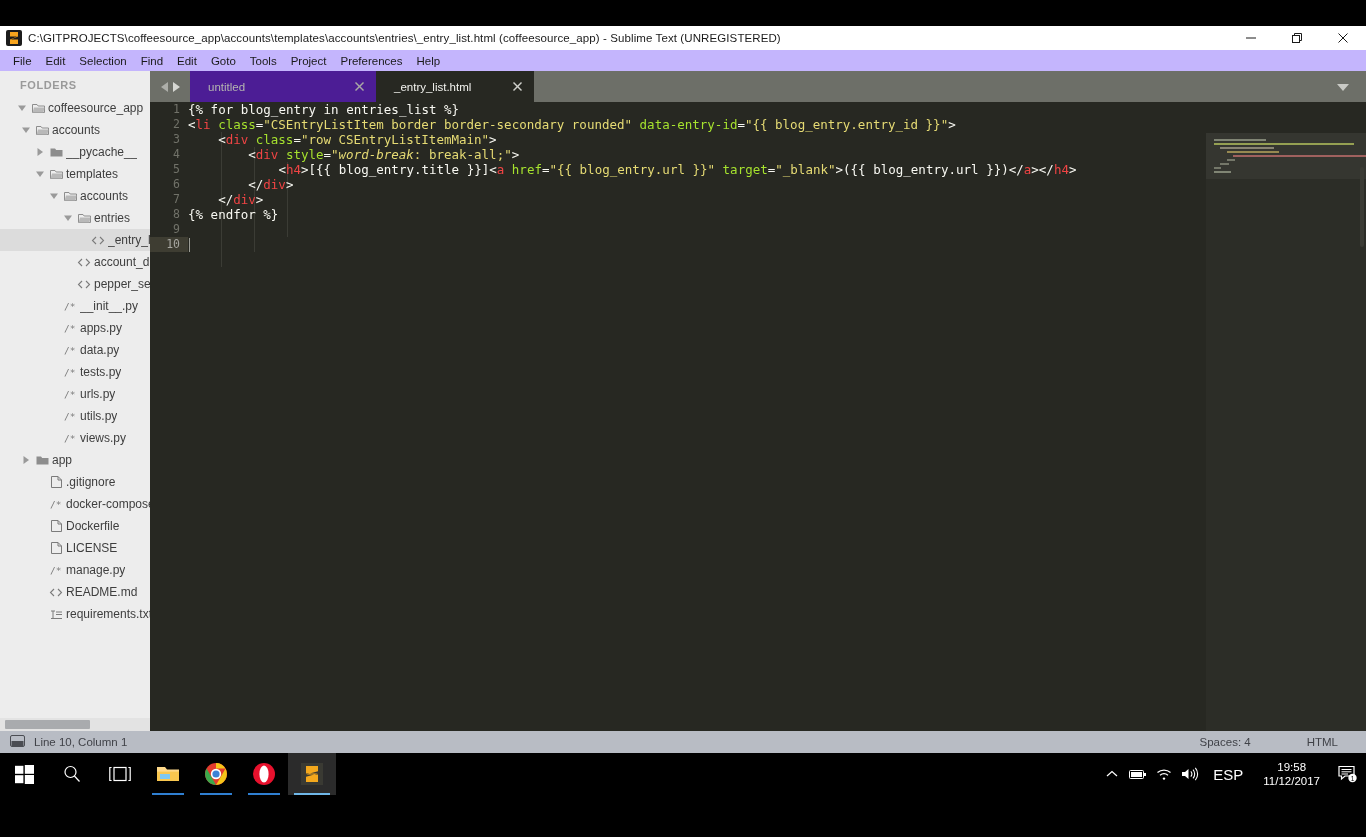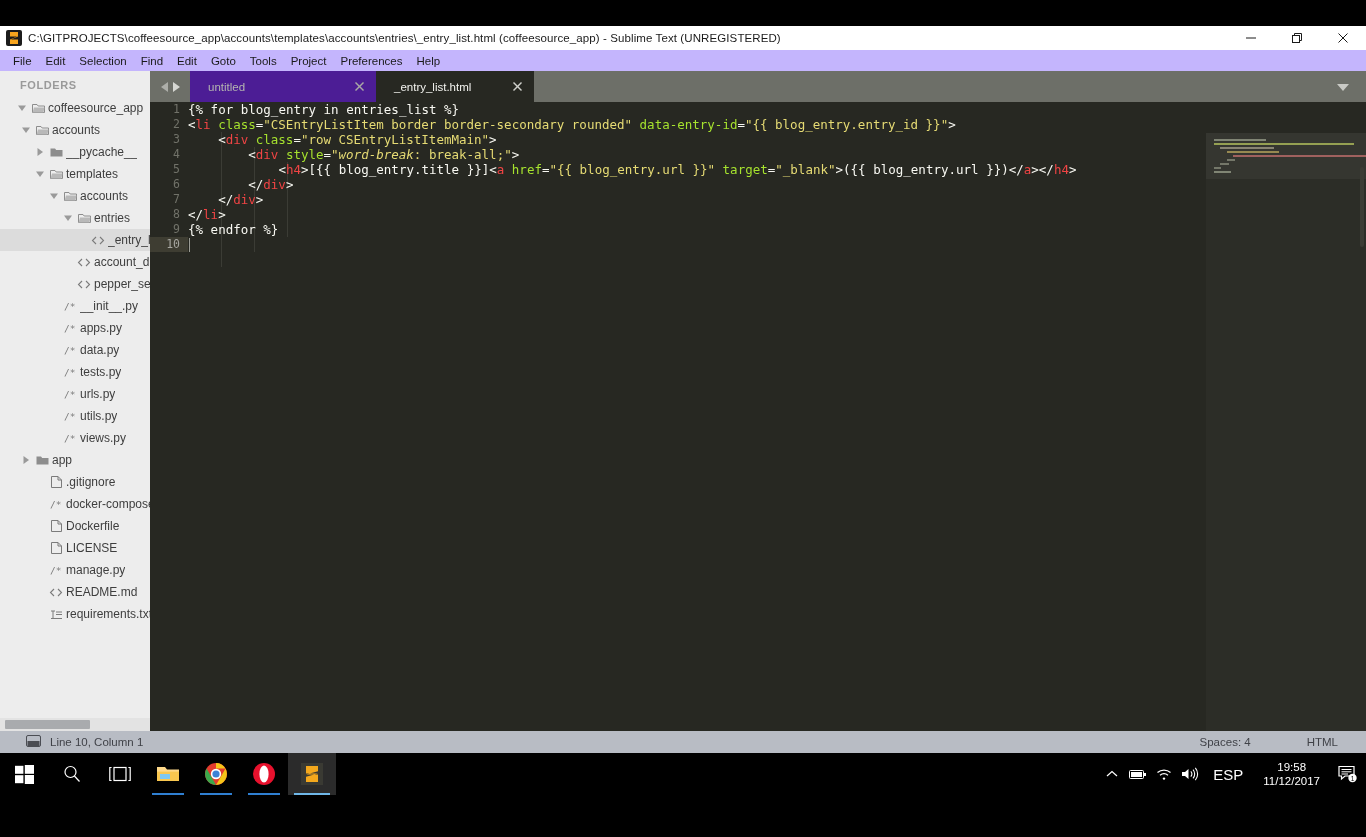--- a/index.html
+++ b/index.html
@@ -169,21 +169,21 @@
     background: #3b3c35; border-radius: 2px;
   }
 
   
   .statusbar {
     position: absolute; left: 0; top: 705px; width: 1366px; height: 22px;
     background: #b8bcc4;
     display: flex; align-items: center;
     font-size: 11.5px; color: #404248;
   }
-  .status-left { display: flex; align-items: center; padding-left: 26px; gap: 9px; }
+  .status-left { display: flex; align-items: center; padding-left: 10px; gap: 9px; }
   .status-right { position: absolute; right: 0; top: 0; height: 22px; display: flex; align-items: center; }
   .status-right .si { padding: 0 28px; }
 
   
   .taskbar {
     position: absolute; left: 0; top: 727px; width: 1366px; height: 110px;
     background: #000000;
   }
   .tb-items { position: absolute; left: 0; top: 0; height: 42px; display: flex; align-items: center; }
   .tb-btn {
@@ -579,21 +579,20 @@
       <div class="indent-guide" style="left:137px; top:60px; height:75px;"></div>
 
       <div class="code-lines" id="code-root">
           <div class="cl"><span class="s-txt">{</span><span class="s-txt">%</span><span class="s-txt"> </span><span class="s-txt">f</span><span class="s-txt">o</span><span class="s-txt">r</span><span class="s-txt"> </span><span class="s-txt">b</span><span class="s-txt">l</span><span class="s-txt">o</span><span class="s-txt">g</span><span class="s-txt">_</span><span class="s-txt">e</span><span class="s-txt">n</span><span class="s-txt">t</span><span class="s-txt">r</span><span class="s-txt">y</span><span class="s-txt"> </span><span class="s-txt">i</span><span class="s-txt">n</span><span class="s-txt"> </span><span class="s-txt">e</span><span class="s-txt">n</span><span class="s-txt">t</span><span class="s-txt">r</span><span class="s-txt">i</span><span class="s-txt">e</span><span class="s-txt">s</span><span class="s-txt">_</span><span class="s-txt">l</span><span class="s-txt">i</span><span class="s-txt">s</span><span class="s-txt">t</span><span class="s-txt"> </span><span class="s-txt">%</span><span class="s-txt">}</span></div>
           <div class="cl"><span class="s-brk">&lt;</span><span class="s-tag">li</span><span class="s-txt"> </span><span class="s-attr">class</span><span class="s-txt">=</span><span class="s-str">"CSEntryListItem border border-secondary rounded"</span><span class="s-txt"> </span><span class="s-attr">data-entry-id</span><span class="s-txt">=</span><span class="s-str">"{{ blog_entry.entry_id }}"</span><span class="s-txt">&gt;</span></div>
           <div class="cl"><span class="s-txt"> </span><span class="s-txt"> </span><span class="s-txt"> </span><span class="s-txt"> </span><span class="s-brk">&lt;</span><span class="s-tag">div</span><span class="s-txt"> </span><span class="s-attr">class</span><span class="s-txt">=</span><span class="s-str">"row CSEntryListItemMain"</span><span class="s-txt">&gt;</span></div>
           <div class="cl"><span class="s-txt"> </span><span class="s-txt"> </span><span class="s-txt"> </span><span class="s-txt"> </span><span class="s-txt"> </span><span class="s-txt"> </span><span class="s-txt"> </span><span class="s-txt"> </span><span class="s-brk">&lt;</span><span class="s-tag">div</span><span class="s-txt"> </span><span class="s-attr">style</span><span class="s-txt">=</span><span class="s-str">"</span><span class="s-ital">word-break</span><span class="s-str">: break-all;"</span><span class="s-txt">&gt;</span></div>
           <div class="cl"><span class="s-txt"> </span><span class="s-txt"> </span><span class="s-txt"> </span><span class="s-txt"> </span><span class="s-txt"> </span><span class="s-txt"> </span><span class="s-txt"> </span><span class="s-txt"> </span><span class="s-txt"> </span><span class="s-txt"> </span><span class="s-txt"> </span><span class="s-txt"> </span><span class="s-brk">&lt;</span><span class="s-tag">h4</span><span class="s-txt">&gt;</span><span class="s-txt">[</span><span class="s-txt">{</span><span class="s-txt">{</span><span class="s-txt"> </span><span class="s-txt">b</span><span class="s-txt">l</span><span class="s-txt">o</span><span class="s-txt">g</span><span class="s-txt">_</span><span class="s-txt">e</span><span class="s-txt">n</span><span class="s-txt">t</span><span class="s-txt">r</span><span class="s-txt">y</span><span class="s-txt">.</span><span class="s-txt">t</span><span class="s-txt">i</span><span class="s-txt">t</span><span class="s-txt">l</span><span class="s-txt">e</span><span class="s-txt"> </span><span class="s-txt">}</span><span class="s-txt">}</span><span class="s-txt">]</span><span class="s-brk">&lt;</span><span class="s-tag">a</span><span class="s-txt"> </span><span class="s-attr">href</span><span class="s-txt">=</span><span class="s-str">"{{ blog_entry.url }}"</span><span class="s-txt"> </span><span class="s-attr">target</span><span class="s-txt">=</span><span class="s-str">"_blank"</span><span class="s-txt">&gt;</span><span class="s-txt">(</span><span class="s-txt">{</span><span class="s-txt">{</span><span class="s-txt"> </span><span class="s-txt">b</span><span class="s-txt">l</span><span class="s-txt">o</span><span class="s-txt">g</span><span class="s-txt">_</span><span class="s-txt">e</span><span class="s-txt">n</span><span class="s-txt">t</span><span class="s-txt">r</span><span class="s-txt">y</span><span class="s-txt">.</span><span class="s-txt">u</span><span class="s-txt">r</span><span class="s-txt">l</span><span class="s-txt"> </span><span class="s-txt">}</span><span class="s-txt">}</span><span class="s-txt">)</span><span class="s-brk">&lt;/</span><span class="s-tag">a</span><span class="s-txt">&gt;</span><span class="s-brk">&lt;/</span><span class="s-tag">h4</span><span class="s-txt">&gt;</span></div>
           <div class="cl"><span class="s-txt"> </span><span class="s-txt"> </span><span class="s-txt"> </span><span class="s-txt"> </span><span class="s-txt"> </span><span class="s-txt"> </span><span class="s-txt"> </span><span class="s-txt"> </span><span class="s-brk">&lt;/</span><span class="s-tag">div</span><span class="s-txt">&gt;</span></div>
           <div class="cl"><span class="s-txt"> </span><span class="s-txt"> </span><span class="s-txt"> </span><span class="s-txt"> </span><span class="s-brk">&lt;/</span><span class="s-tag">div</span><span class="s-txt">&gt;</span></div>
-          <div class="cl"><span class="s-brk">&lt;/</span><span class="s-tag">li</span><span class="s-txt">&gt;</span></div>
           <div class="cl"><span class="s-txt">{</span><span class="s-txt">%</span><span class="s-txt"> </span><span class="s-txt">e</span><span class="s-txt">n</span><span class="s-txt">d</span><span class="s-txt">f</span><span class="s-txt">o</span><span class="s-txt">r</span><span class="s-txt"> </span><span class="s-txt">%</span><span class="s-txt">}</span></div>
           <div class="cl">&nbsp;</div>
         </div>
       <div class="caret" style="top:136px;"></div>
 
       <div class="minimap">
         <div class="mm-view"></div>
         <div class="mm-scroll"></div>
         <div id="mm-root">
             <div class="mm-line" style="left: 8px; top: 6px; width: 52.2px; background: rgb(154, 160, 139); opacity: 0.75;"></div>

